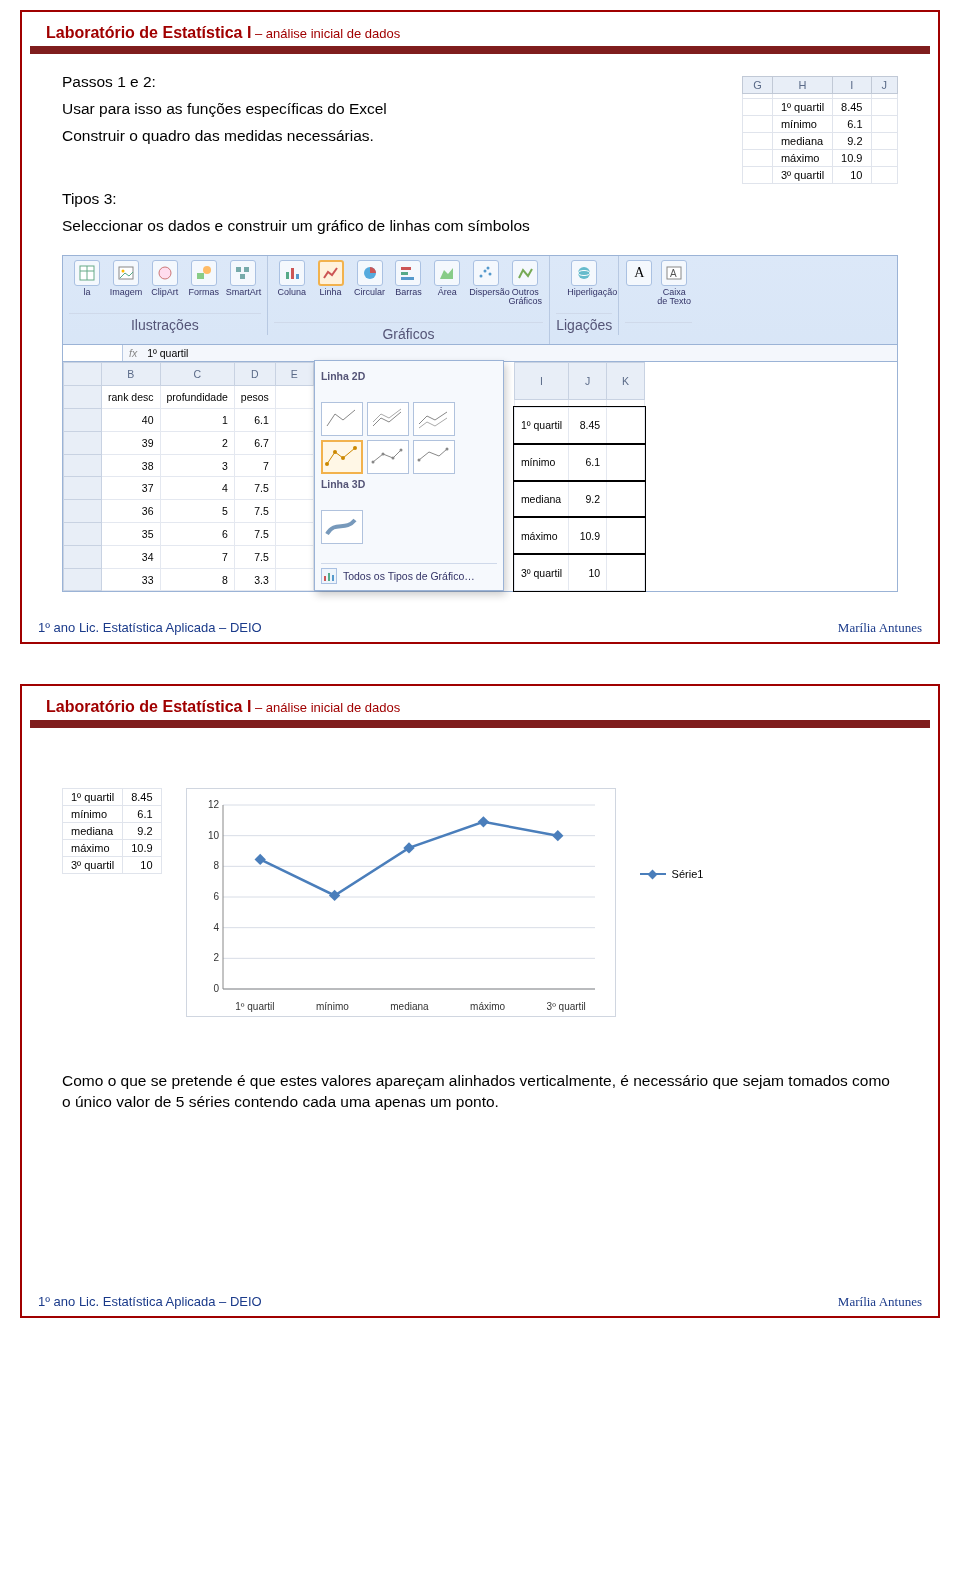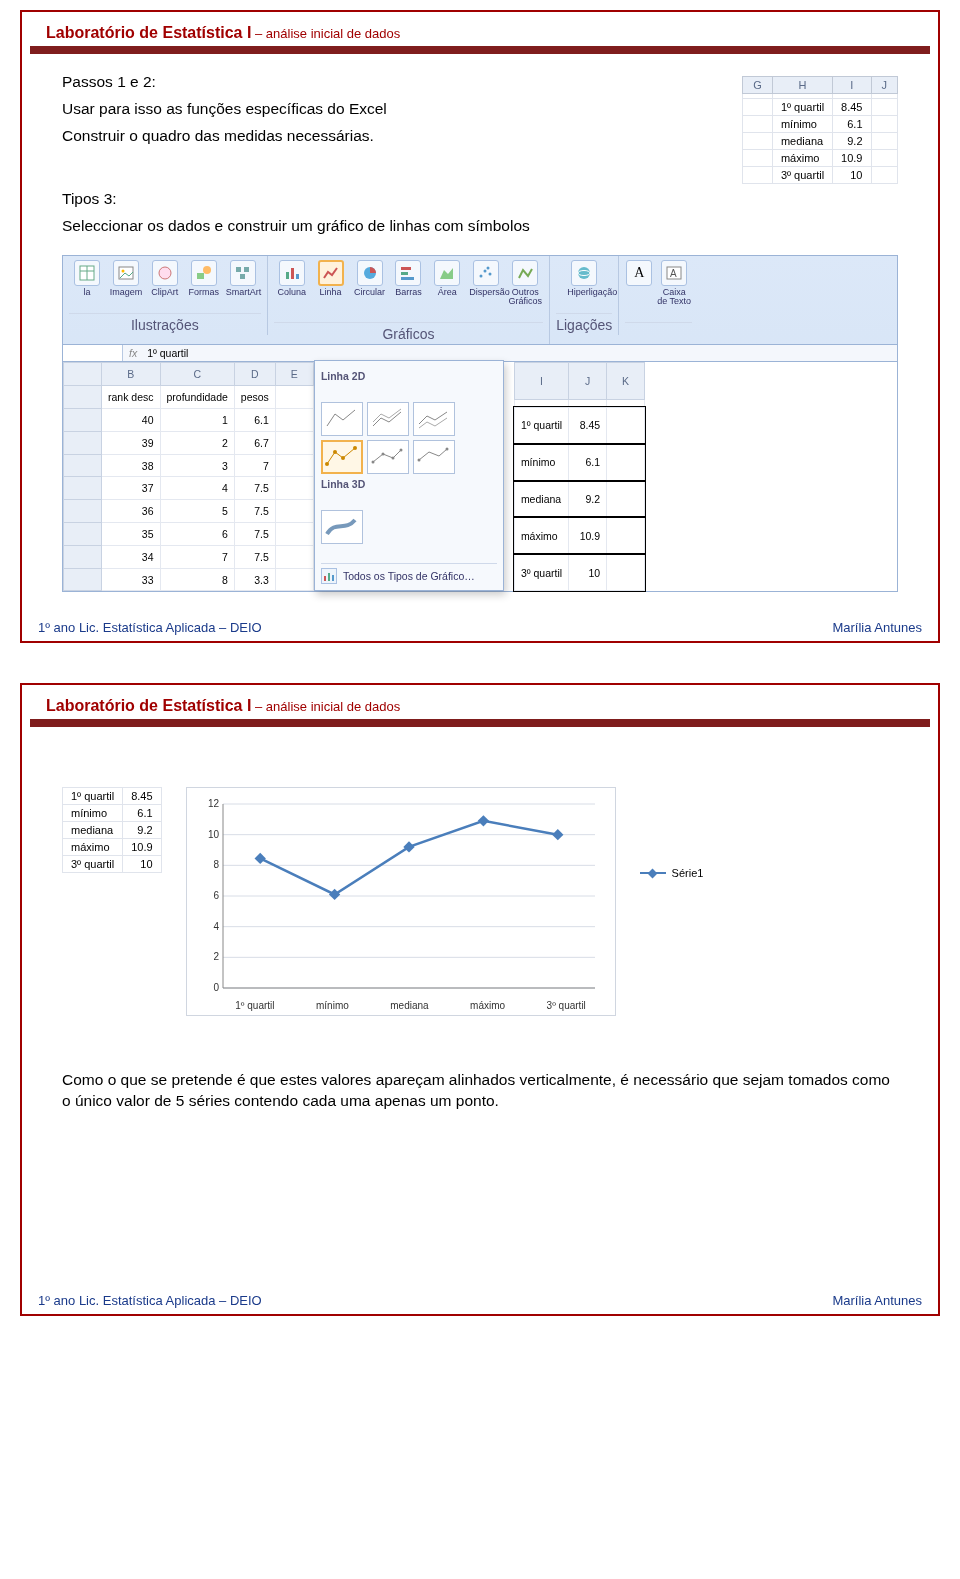--- a/index.html
+++ b/index.html
@@ -29,21 +29,21 @@
   .slide-header .title-sub { color: #a00000; font-size: 13px; }
   .slide-body { padding: 18px 40px 20px 40px; min-height: 560px; }
   .slide-footer {
     display: flex;
     justify-content: space-between;
     padding: 6px 16px;
     font-size: 13px;
     color: #1a3a8a;
     gap: 20px;
   }
-  .slide-footer .right { text-align: right; }
+  .slide-footer .right { text-align: right; font-family: Liberation Serif, serif; }
   p { margin: 0 0 6px 0; font-size: 15.5px; line-height: 1.35; }
   .pbreak { height: 18px; }
 
   
   .mini-table {
     border-collapse: collapse;
     font-size: 11px;
     margin: 4px auto 12px auto;
     background: #fff;
   }

